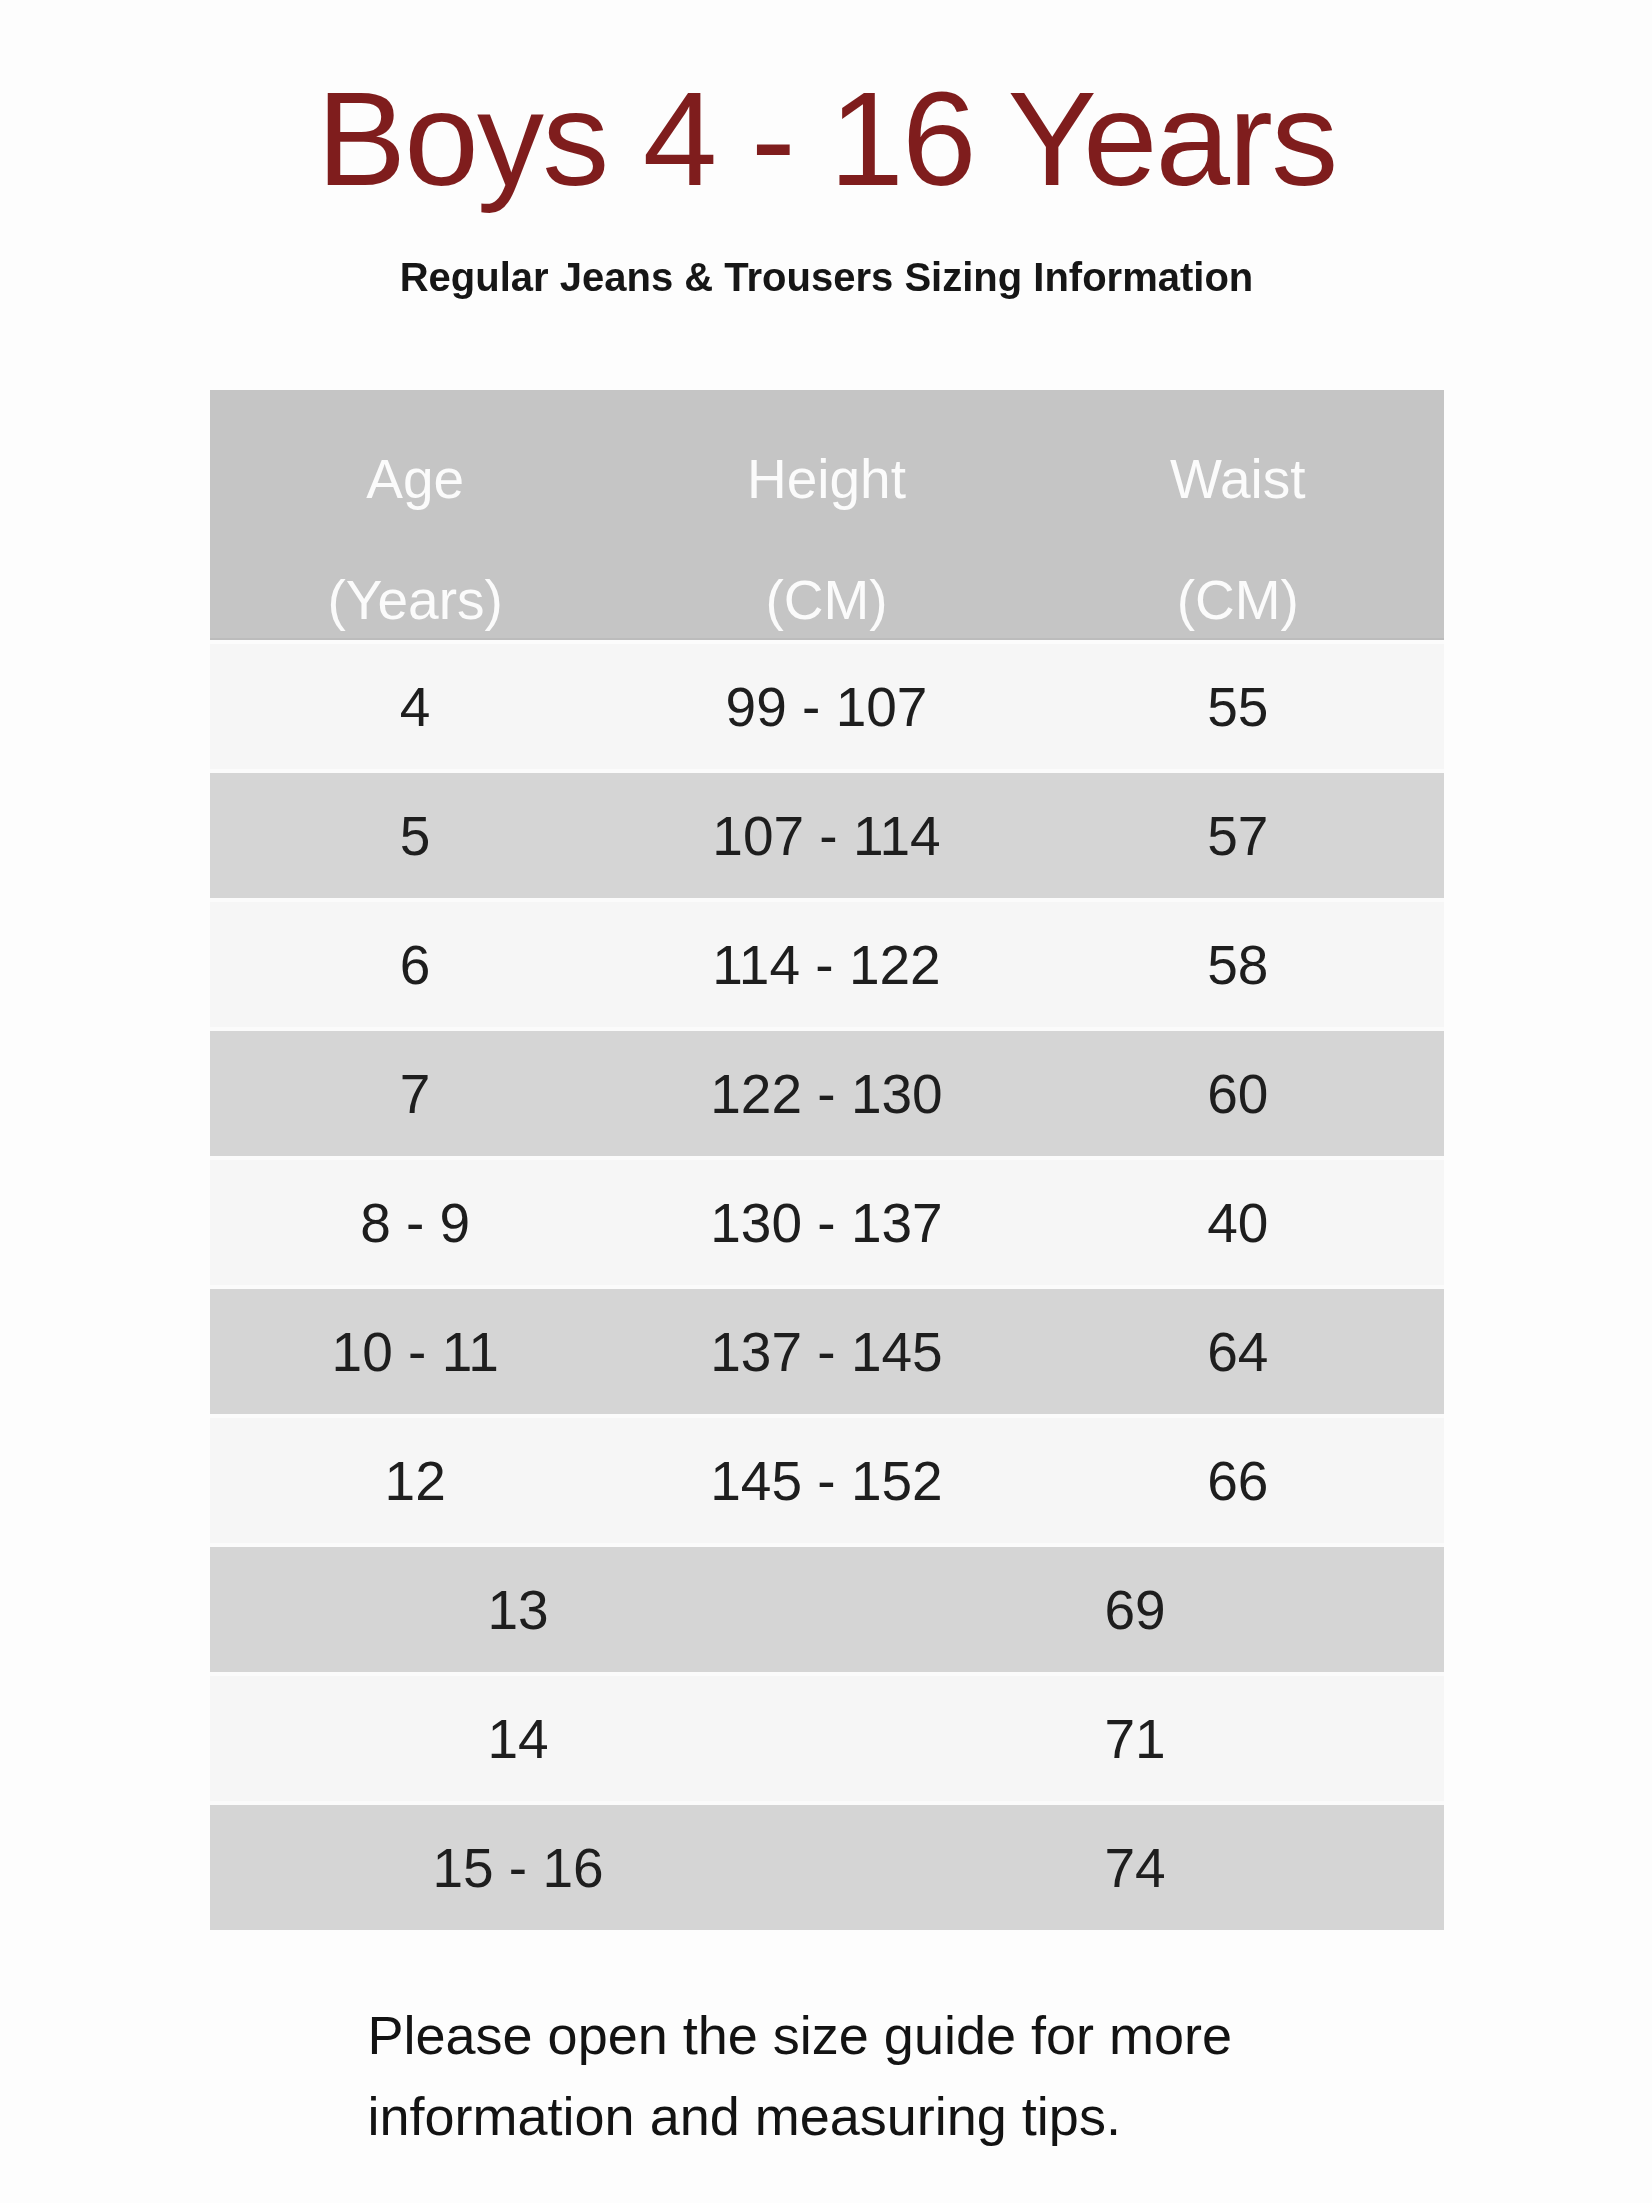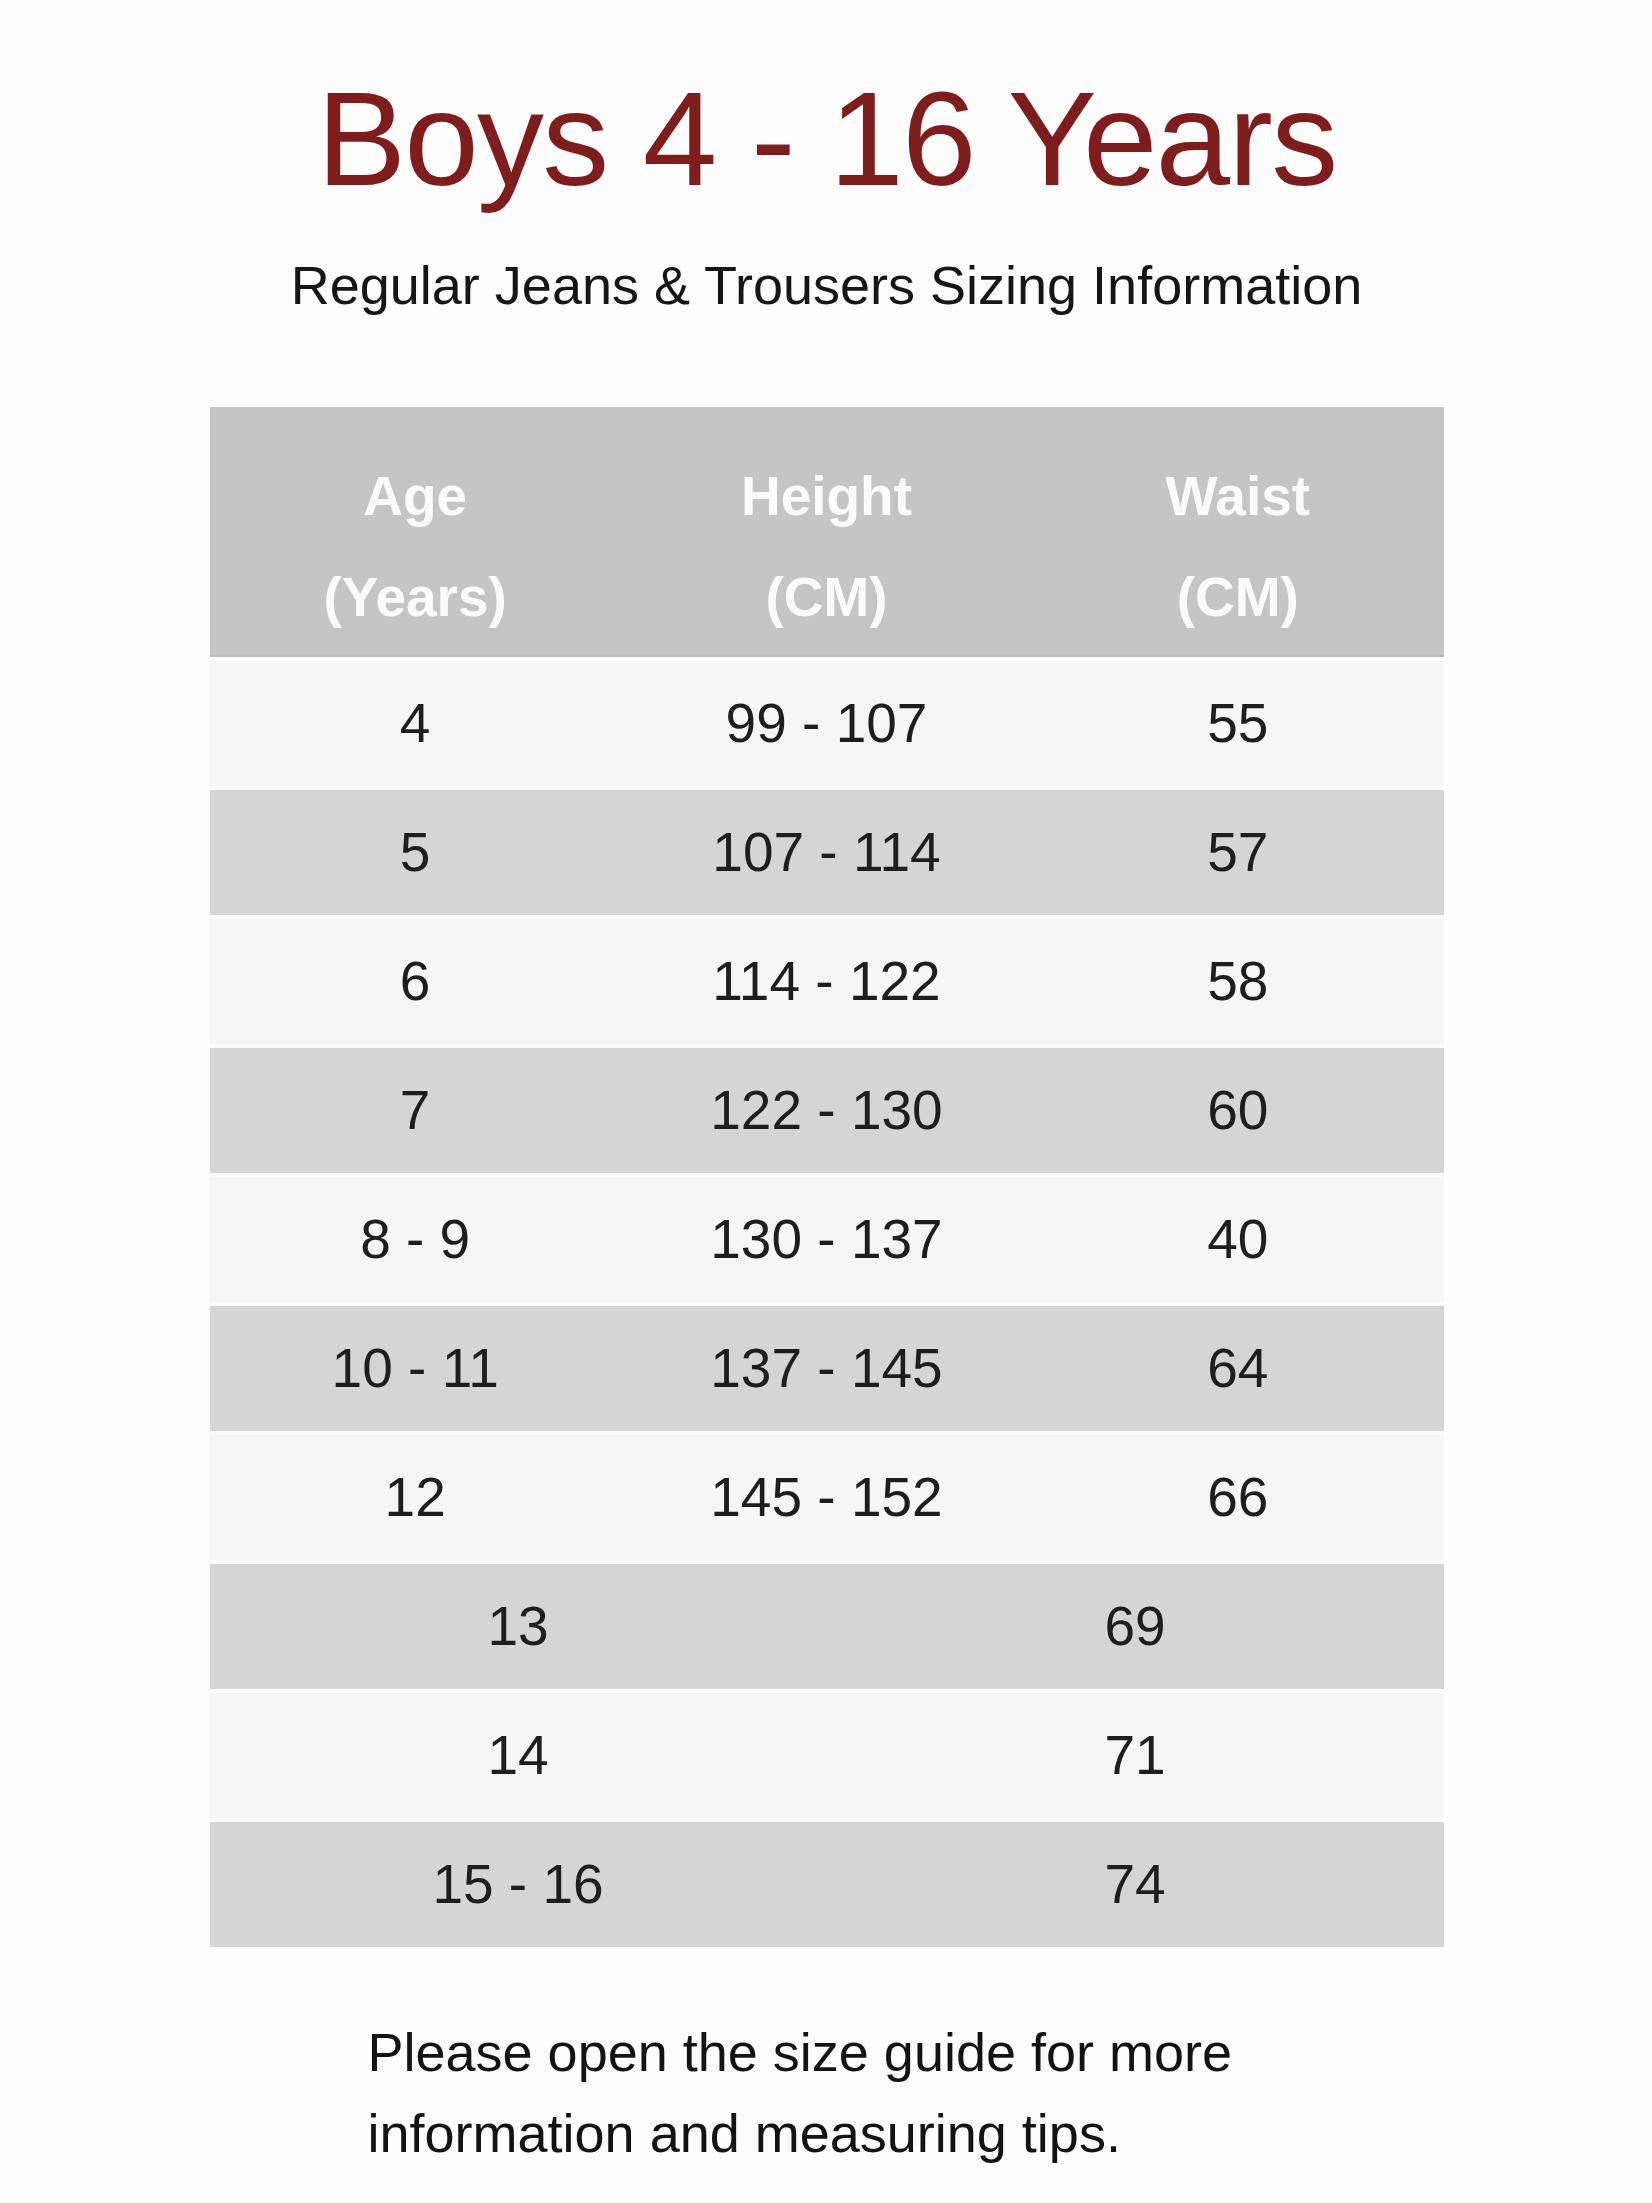--- a/index.html
+++ b/index.html
@@ -23,46 +23,46 @@
     text-align: center;
     font-size: 134px;
     line-height: 1.15;
     font-weight: 400;
     letter-spacing: -1.8px;
     color: #7f1d1d;
   }
   .subtitle {
     margin: 37px 0 0 0;
     text-align: center;
-    font-size: 54px;
+    font-size: 40px;
     line-height: 1.2;
-    font-weight: 400;
+    font-weight: 700;
     color: #161616;
   }
   .size-table {
     width: 1234px;
     margin: 89px auto 0 auto;
   }
   .thead {
     display: flex;
     height: 250px;
     box-sizing: border-box;
     background: #c5c5c5;
     border-bottom: 2.8px solid #bcbcbc;
   }
   .th {
     flex: 1 1 0;
     display: flex;
     flex-direction: column;
     align-items: center;
-    gap: 46px;
+    gap: 66px;
     padding-top: 62px;
     font-size: 55px;
     line-height: 1;
-    font-weight: 700;
+    font-weight: 400;
     color: #fbfbfb;
   }
   .th span { display: block; }
   .trow {
     display: flex;
     height: 129px;
     box-sizing: border-box;
     border-top: 4.6px solid #fbfbfb;
     background: #f6f6f6;
   }

